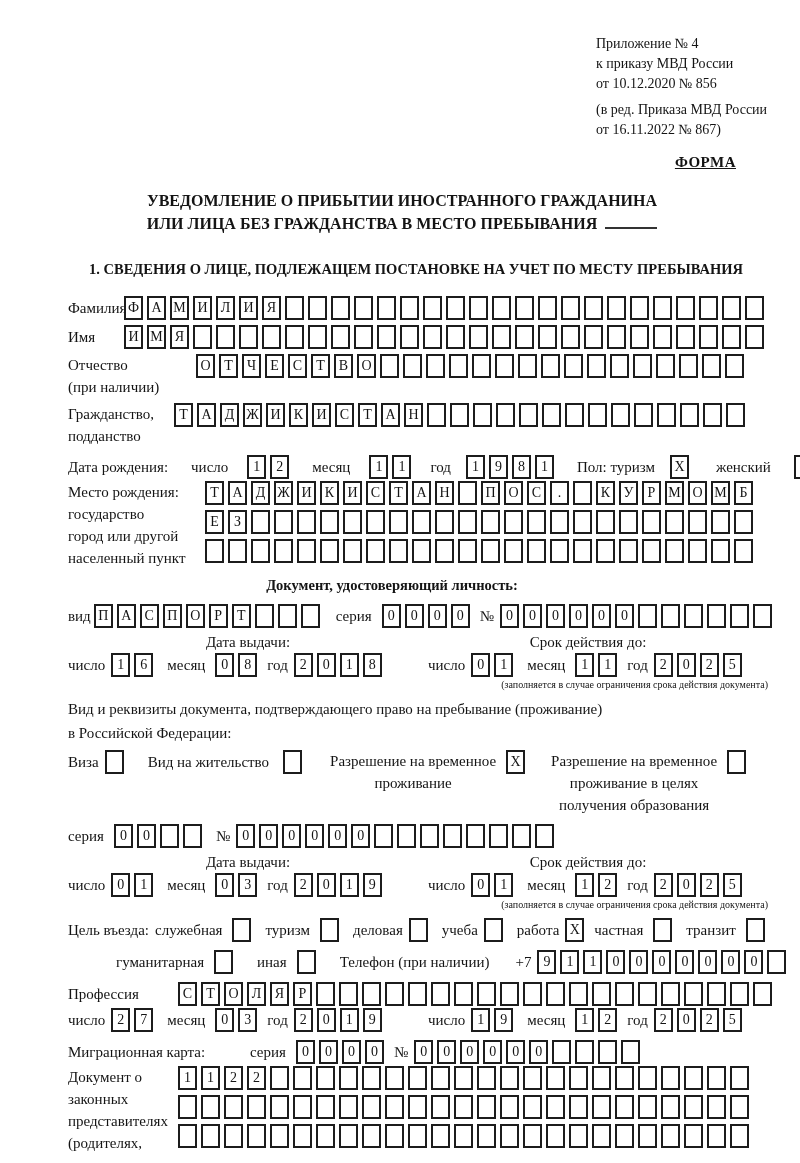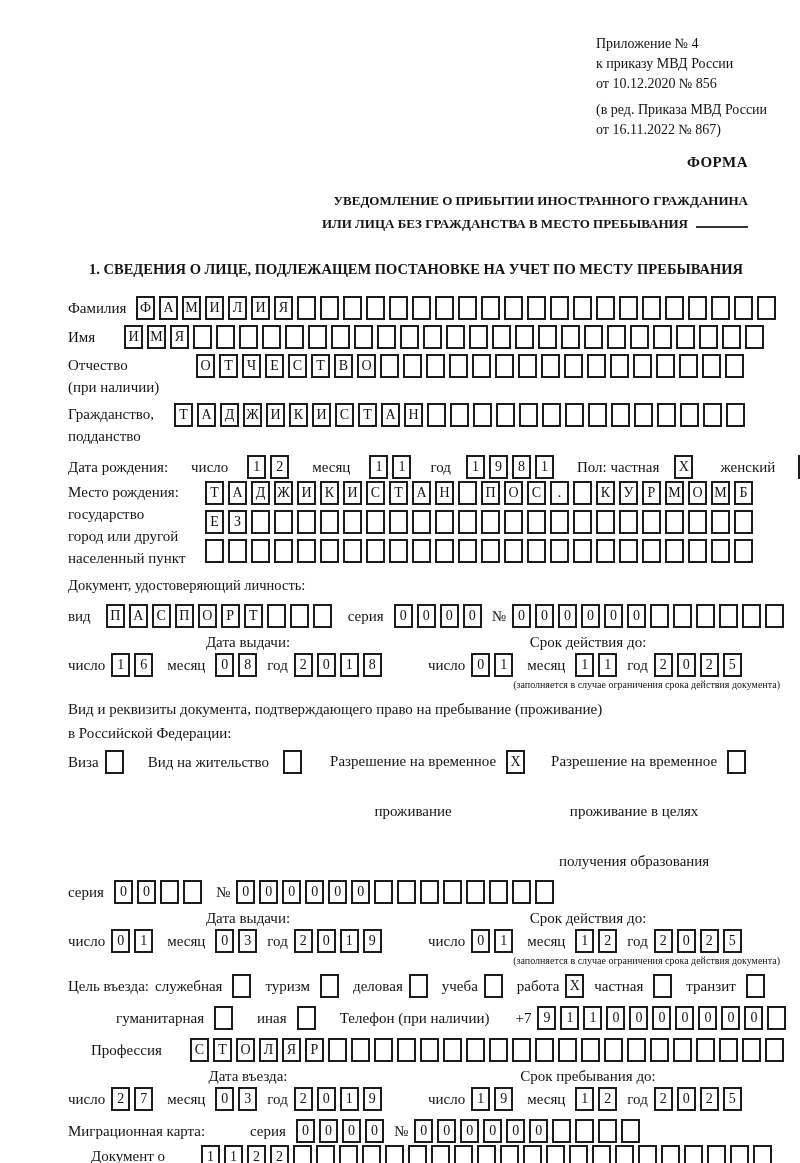--- a/index.html
+++ b/index.html
@@ -2,64 +2,64 @@
 <html><head>
 <meta charset="utf-8">
 <style>
   * { margin:0; padding:0; box-sizing:border-box; }
   html,body { background:#ffffff; }
   body {
     width:800px; height:1163px; overflow:hidden;
     font-family:"Liberation Serif","DejaVu Serif",serif;
     color:#141414; font-size:15px;
   }
-  .page { width:800px; height:1163px; padding:34px 12px 0 68px; position:relative; }
+  .page { width:800px; height:1163px; padding:34px 24px 0 68px; position:relative; }
 
   
   .refblock { width:220px; margin-left:528px; font-size:14px; line-height:20px; }
   .refblock .grp2 { margin-top:6px; }
-  .forma { text-align:right; margin:14px 40px 0 0; font-weight:bold; font-size:15px; letter-spacing:.5px; }
+  .forma { text-align:right; margin:14px 40px 0 0; font-weight:bold; font-size:15px; letter-spacing:.5px;text-decoration:underline; }
 
   
-  .title { text-align:right; font-weight:bold; font-size:13px; line-height:23px; margin:18px 40px 0 0; }
+  .title { text-align:center; font-weight:bold; font-size:16px; line-height:23px; margin:18px 40px 0 0; }
   .blankline { display:inline-block; width:52px; border-bottom:2px solid #333; height:14px; margin-left:8px; }
 
   .sect { font-weight:bold; font-size:14.5px; margin:26px 0 0 -32px; text-align:center; width:760px; }
 
   
   .row { display:flex; align-items:flex-start; margin-top:5px; }
   .lbl { display:inline-block; line-height:24px; white-space:nowrap; }
   .lblcol { display:flex; flex-direction:column; line-height:22px; }
   .boxes { white-space:nowrap; }
   .cell {
     display:inline-block; width:19px; height:24px; border:2px solid #1c1c1c;
     margin-right:4px; text-align:center; font-size:14px; line-height:20px;
     vertical-align:top; background:#fff;
   }
-  .w56{width:56px;} .w128{width:128px;} .w106{width:106px;} .w137{width:137px;} .w110{width:110px;margin-left:23px;}
+  .w56{width:56px;} .w128{width:128px;} .w106{width:106px;} .w137{width:137px;} .w110{width:110px;}
   .mt2{margin-top:2px;} .mt8{margin-top:8px;}
   .boxrow{ margin-bottom:5px; white-space:nowrap; }
 
   .inlbl { line-height:24px; white-space:nowrap; }
   .gap6{margin-right:6px;} .gap10{margin-right:10px;} .gap14{margin-right:14px;} .gap20{margin-right:20px;}
 
-  .docheading { text-align:left; font-weight:normal; font-size:14.5px; margin:8px 60px 10px 0; }
+  .docheading { text-align:center; font-weight:bold; font-size:14.5px; margin:8px 60px 10px 0; }
 
   .datelabels { display:flex; margin-top:6px; font-size:15px; }
   .datelabels .dl-left { width:360px; text-align:center; }
   .datelabels .dl-right { width:320px; text-align:center; }
   .daterow { display:flex; margin-top:2px; }
   .dategroup { display:flex; align-items:flex-start; }
   .dg-left { width:360px; }
   .restrict { text-align:right; font-size:10px; margin:2px 8px 0 0; }
 
   .plain { margin-top:8px; line-height:22px; }
 
   .optrow { display:flex; align-items:flex-start; margin-top:6px; }
-  .optcol { display:flex; flex-direction:column; text-align:center; line-height:22px;gap:28px; }
+  .optcol { display:flex; flex-direction:column; text-align:center; line-height:22px; }
   .opt { display:flex; align-items:flex-start; }
 </style>
 </head>
 <body>
 
 <div class="page">
 
   <div class="refblock">
     <div>Приложение № 4</div>
     <div>к приказу МВД России</div>
@@ -71,21 +71,21 @@
   </div>
   <div class="forma">ФОРМА</div>
 
   <div class="title">
     <div>УВЕДОМЛЕНИЕ О ПРИБЫТИИ ИНОСТРАННОГО ГРАЖДАНИНА</div>
     <div><span>ИЛИ ЛИЦА БЕЗ ГРАЖДАНСТВА В МЕСТО ПРЕБЫВАНИЯ</span><span class="blankline"></span></div>
   </div>
 
   <div class="sect">1. СВЕДЕНИЯ О ЛИЦЕ, ПОДЛЕЖАЩЕМ ПОСТАНОВКЕ НА УЧЕТ ПО МЕСТУ ПРЕБЫВАНИЯ</div>
 
-  <div class="row" style="margin-top:18px;gap:12px;">
+  <div class="row" style="margin-top:18px;">
     <span class="lbl w56">Фамилия</span>
     <span class="boxes"><span class="cell">Ф</span><span class="cell">А</span><span class="cell">М</span><span class="cell">И</span><span class="cell">Л</span><span class="cell">И</span><span class="cell">Я</span><span class="cell"></span><span class="cell"></span><span class="cell"></span><span class="cell"></span><span class="cell"></span><span class="cell"></span><span class="cell"></span><span class="cell"></span><span class="cell"></span><span class="cell"></span><span class="cell"></span><span class="cell"></span><span class="cell"></span><span class="cell"></span><span class="cell"></span><span class="cell"></span><span class="cell"></span><span class="cell"></span><span class="cell"></span><span class="cell"></span><span class="cell"></span></span>
   </div>
 
   <div class="row">
     <span class="lbl w56">Имя</span>
     <span class="boxes"><span class="cell">И</span><span class="cell">М</span><span class="cell">Я</span><span class="cell"></span><span class="cell"></span><span class="cell"></span><span class="cell"></span><span class="cell"></span><span class="cell"></span><span class="cell"></span><span class="cell"></span><span class="cell"></span><span class="cell"></span><span class="cell"></span><span class="cell"></span><span class="cell"></span><span class="cell"></span><span class="cell"></span><span class="cell"></span><span class="cell"></span><span class="cell"></span><span class="cell"></span><span class="cell"></span><span class="cell"></span><span class="cell"></span><span class="cell"></span><span class="cell"></span><span class="cell"></span></span>
   </div>
 
   <div class="row">
@@ -105,21 +105,21 @@
   </div>
 
   <div class="row" style="margin-top:8px;gap:9px;">
     <span class="inlbl gap14">Дата рождения:</span>
     <span class="inlbl gap10">число</span>
     <span class="boxes gap10"><span class="cell">1</span><span class="cell">2</span></span>
     <span class="inlbl gap10">месяц</span>
     <span class="boxes gap6"><span class="cell">1</span><span class="cell">1</span></span>
     <span class="inlbl gap6">год</span>
     <span class="boxes gap10"><span class="cell">1</span><span class="cell">9</span><span class="cell">8</span><span class="cell">1</span></span>
-    <span class="inlbl gap6">Пол: частная</span>
+    <span class="inlbl gap6">Пол: туризм</span>
     <span class="boxes gap14"><span class="cell">X</span></span>
     <span class="inlbl gap14">женский</span>
     <span class="boxes"><span class="cell"></span></span>
   </div>
 
   <div class="row mt2">
     <span class="lblcol w137">
       <span>Место рождения:</span>
       <span>государство</span>
       <span>город или другой</span>
@@ -271,24 +271,20 @@
     <span class="inlbl" style="margin-right:26px;">Телефон (при наличии)</span>
     <span class="inlbl gap6">+7</span>
     <span class="boxes"><span class="cell">9</span><span class="cell">1</span><span class="cell">1</span><span class="cell">0</span><span class="cell">0</span><span class="cell">0</span><span class="cell">0</span><span class="cell">0</span><span class="cell">0</span><span class="cell">0</span><span class="cell"></span></span>
   </div>
 
   <div class="row mt8">
     <span class="lbl w110">Профессия</span>
     <span class="boxes"><span class="cell">С</span><span class="cell">Т</span><span class="cell">О</span><span class="cell">Л</span><span class="cell">Я</span><span class="cell">Р</span><span class="cell"></span><span class="cell"></span><span class="cell"></span><span class="cell"></span><span class="cell"></span><span class="cell"></span><span class="cell"></span><span class="cell"></span><span class="cell"></span><span class="cell"></span><span class="cell"></span><span class="cell"></span><span class="cell"></span><span class="cell"></span><span class="cell"></span><span class="cell"></span><span class="cell"></span><span class="cell"></span><span class="cell"></span><span class="cell"></span></span>
   </div>
 
-  <div class="datelabels">
-    <span class="dl-left">Дата въезда:</span>
-    <span class="dl-right">Срок пребывания до:</span>
-  </div>
   <div class="daterow">
     <div class="dategroup dg-left">
       <span class="inlbl gap6">число</span>
       <span class="boxes gap10"><span class="cell">2</span><span class="cell">7</span></span>
       <span class="inlbl gap10">месяц</span>
       <span class="boxes gap6"><span class="cell">0</span><span class="cell">3</span></span>
       <span class="inlbl gap6">год</span>
       <span class="boxes"><span class="cell">2</span><span class="cell">0</span><span class="cell">1</span><span class="cell">9</span></span>
     </div>
     <div class="dategroup">

